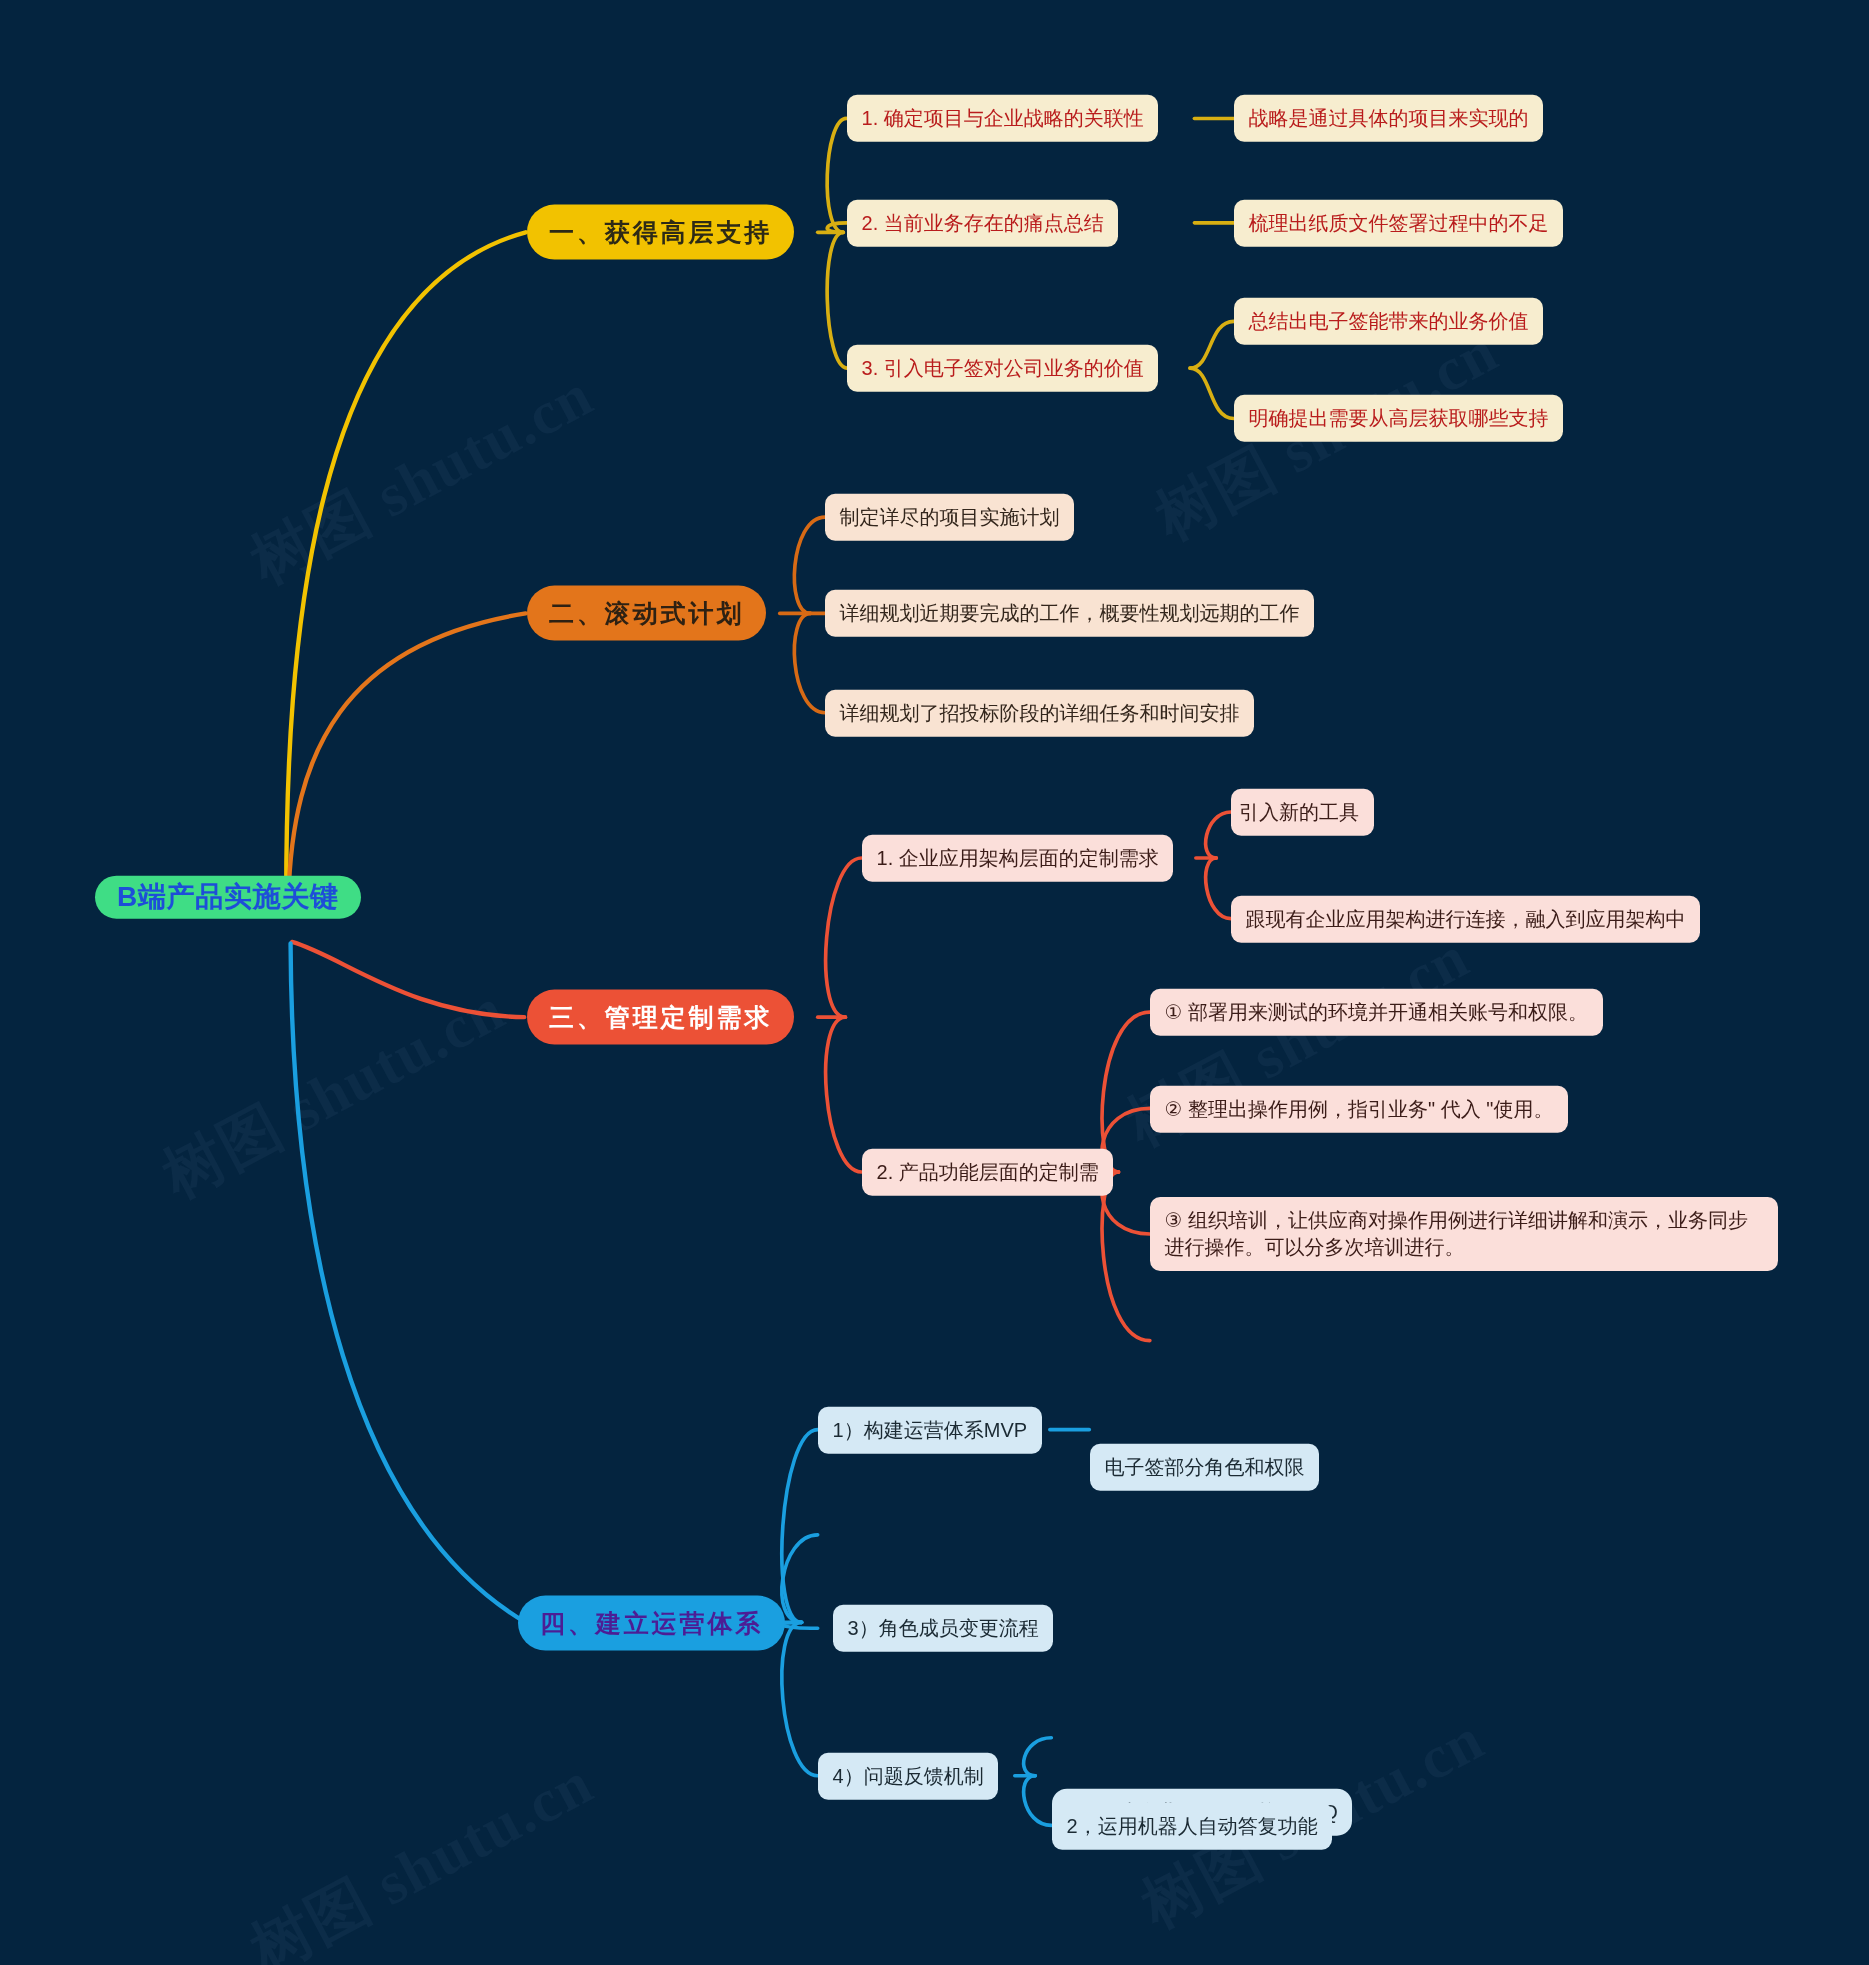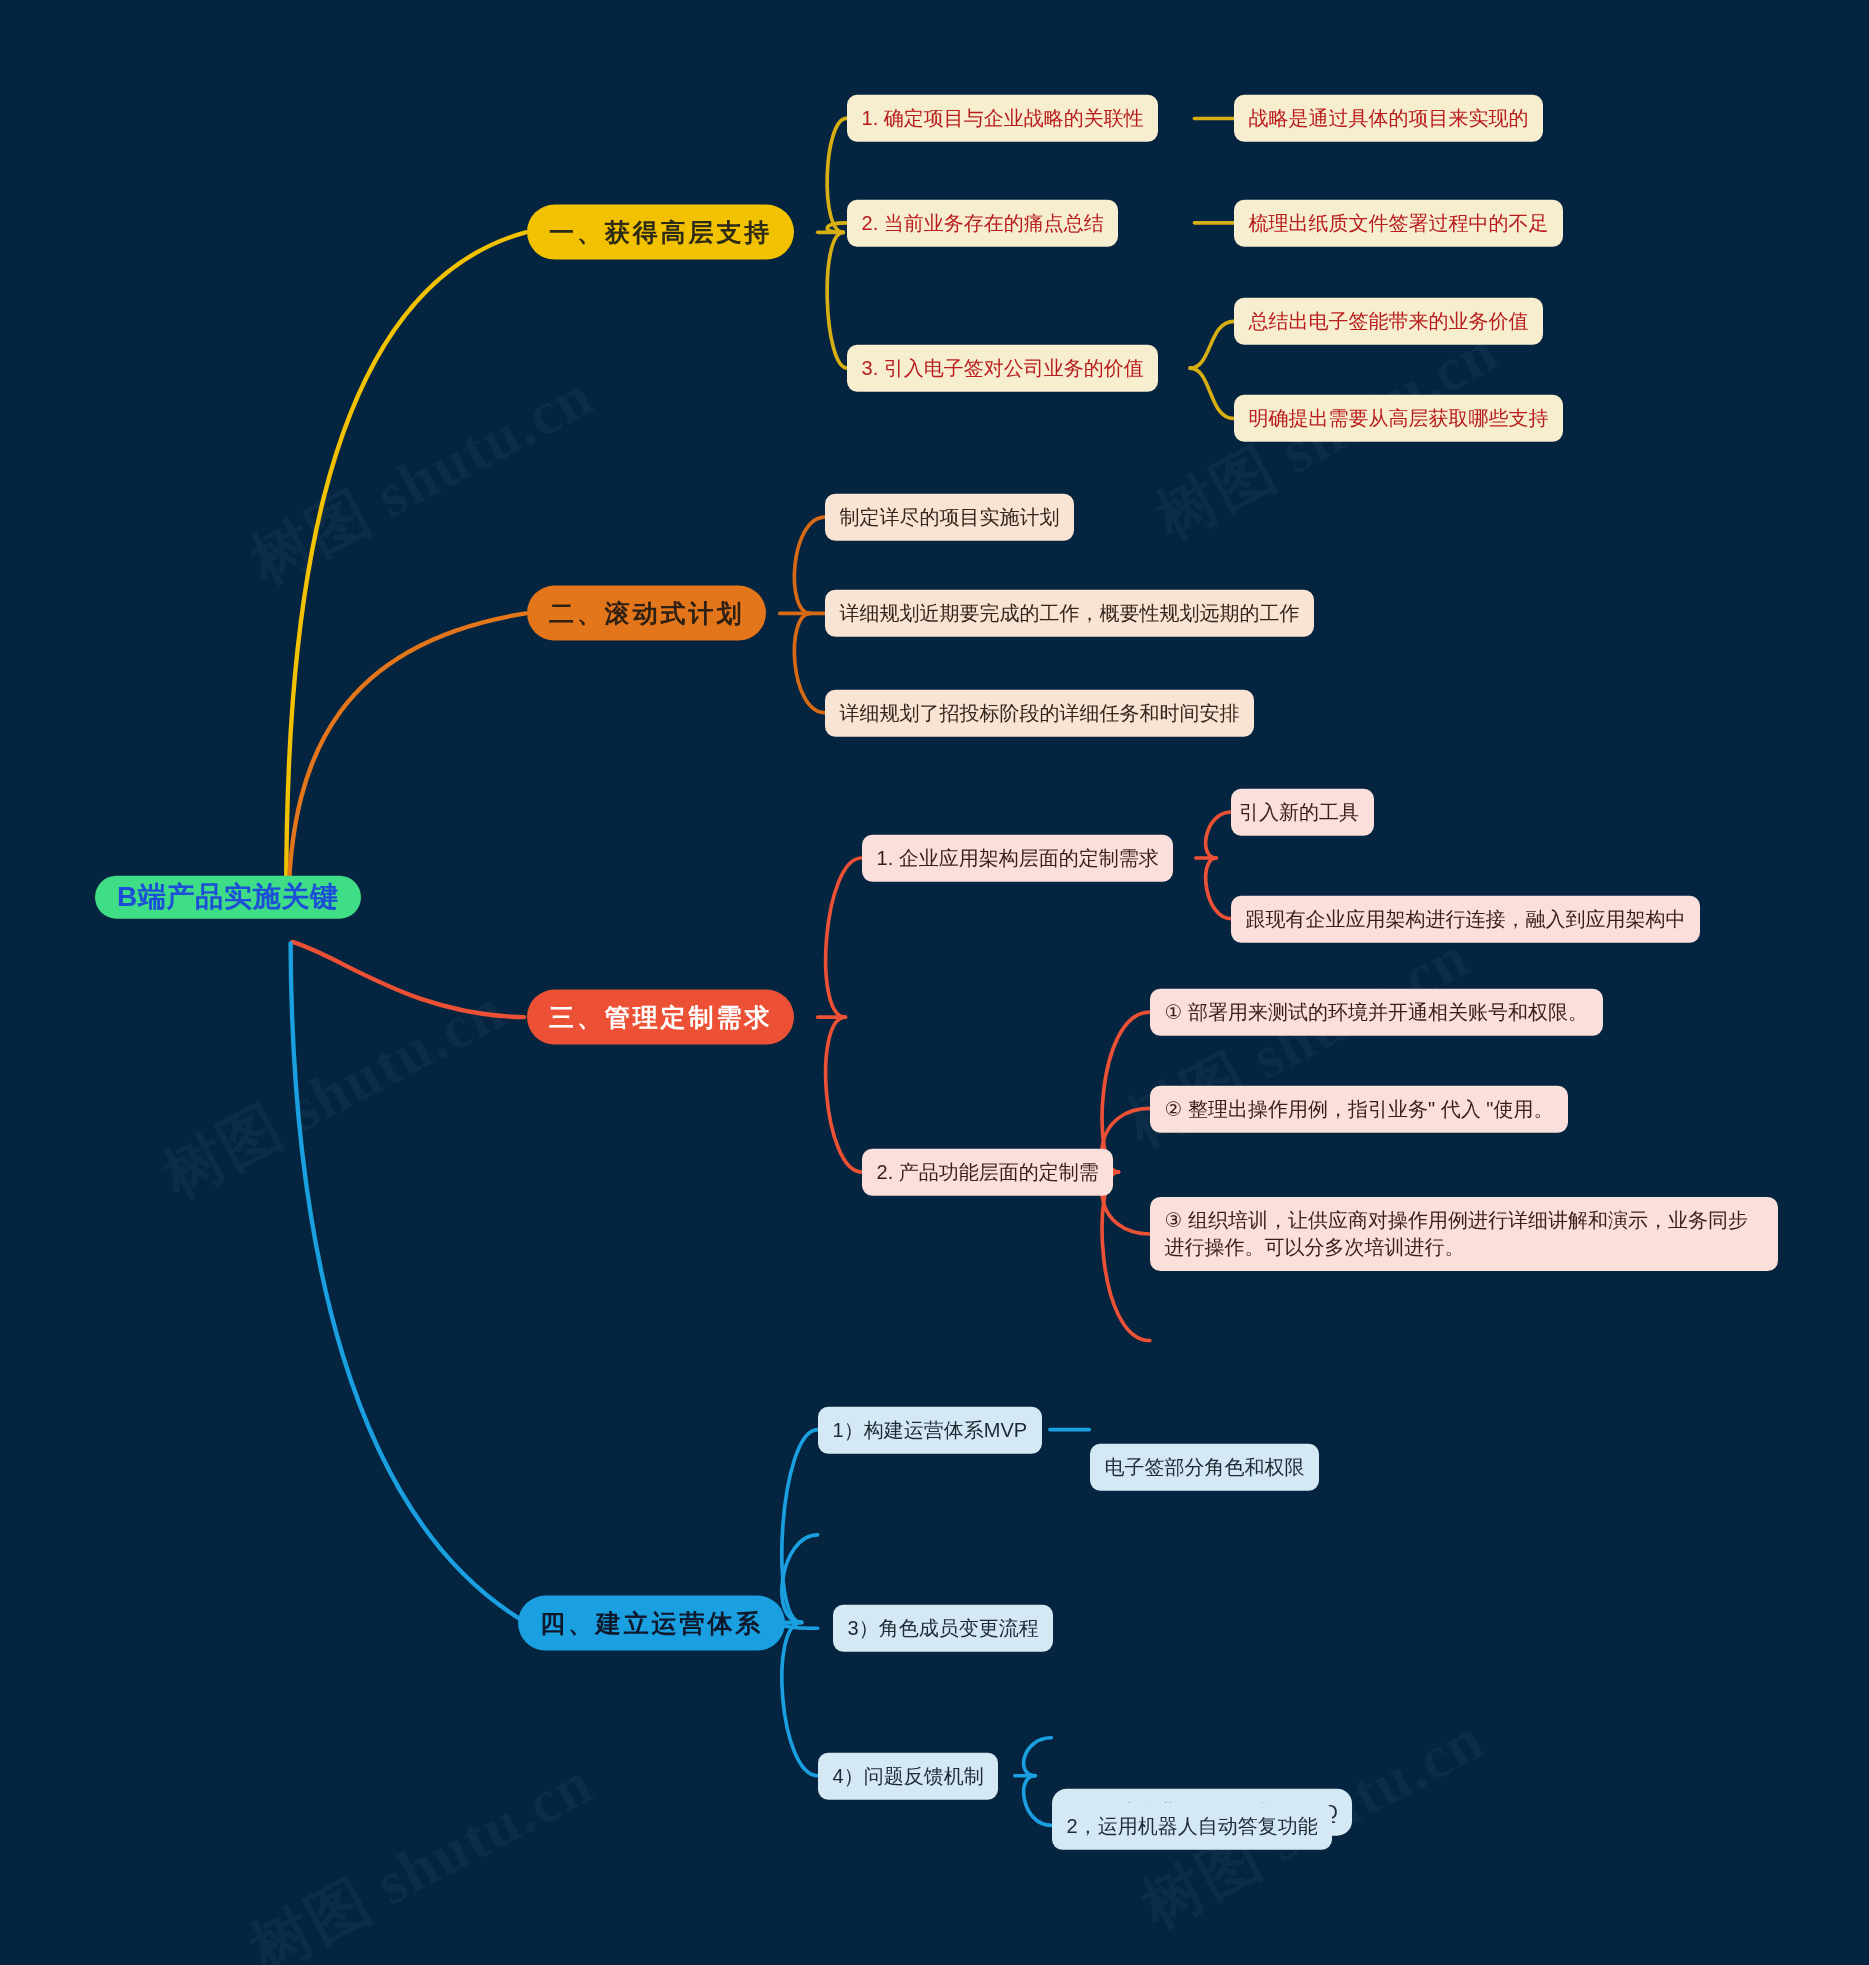--- a/index.html
+++ b/index.html
@@ -60,21 +60,21 @@
   .n-topic {
     font-size: 25px;
     font-weight: 700;
     border-radius: 28px;
     padding: 10.2px 22px;
     letter-spacing: 2.9px;
   }
   .n-topic.c-yellow { background: #f2c200; color: #2d2a16; }
   .n-topic.c-orange { background: #e3751b; color: #2e2113; }
   .n-topic.c-red    { background: #ec5136; color: #ffffff; }
-  .n-topic.c-blue   { background: #1a9fe0; color: #0f172a; text-align: right; }
+  .n-topic.c-blue   { background: #1a9fe0; color: #4c1d95; text-align: right; }
 
   
   .n-leaf {
     font-size: 20px;
     border-radius: 10.2px;
     padding: 9.5px 14.6px;
     font-weight: 400;
   }
   .n-leaf.c-yellow { background: #f7edcf; color: #b91c1c; }
   .n-leaf.c-orange { background: #f9e3d2; color: #33261c; }

